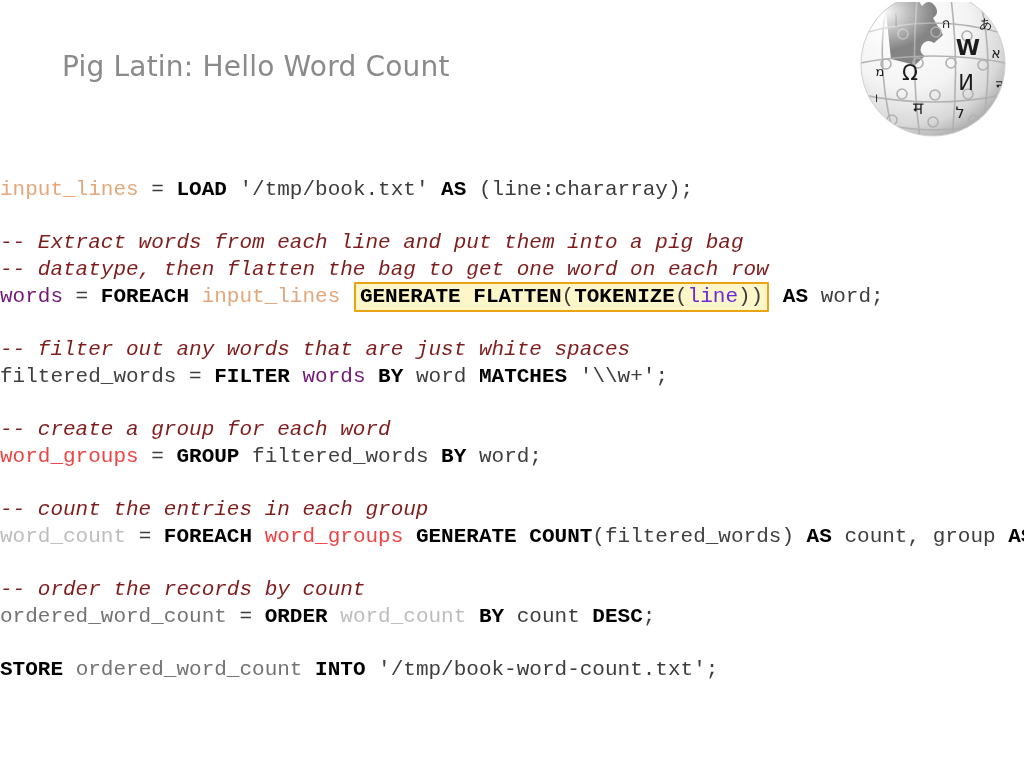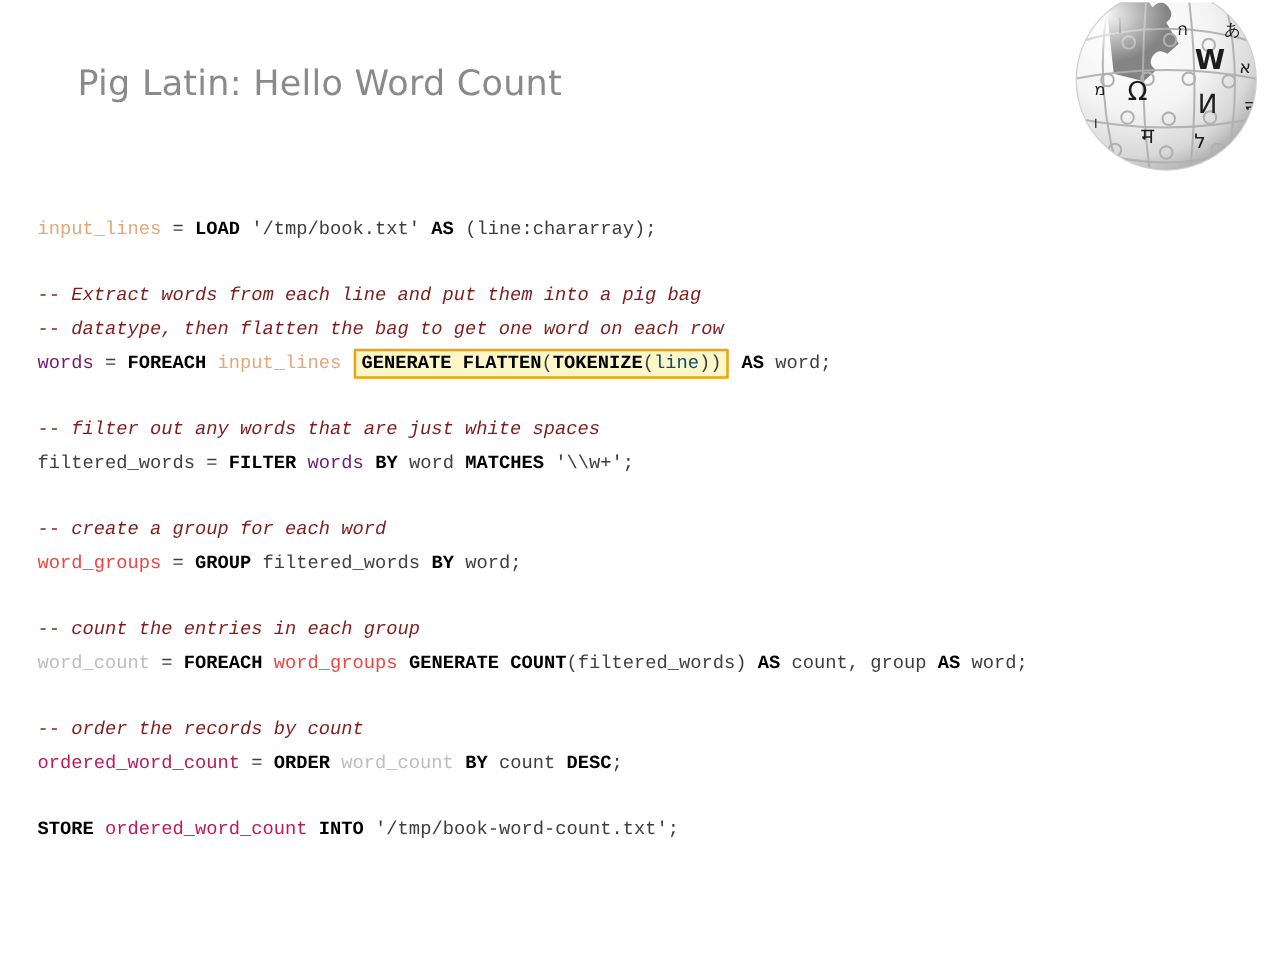--- a/index.html
+++ b/index.html
@@ -32,50 +32,50 @@
     font-size: 28px;
     font-weight: 400;
     color: #8a8a8a;
     letter-spacing: 0.2px;
     white-space: nowrap;
   }
 
   
   #code-block {
     position: absolute;
-    left: 30px;
+    left: 0;
     top: 156px;
     width: 990px;
     font-family: "Liberation Mono", "DejaVu Sans Mono", monospace;
-    font-size: 15px;
+    font-size: 21px;
     line-height: 26.7px;
     color: #3b3b3b;
     white-space: pre;
   }
   .code-line {
     height: 26.7px;
     white-space: pre;
   }
   .code-line.blank {
     height: 26.7px;
   }
 
   
   .tok-kw      { font-weight: bold; color: #000000; }
   .tok-plain   { color: #3d3d3d; }
   .tok-str     { color: #3d3d3d; }
   .tok-comment { font-style: italic; color: #7f1d1d; }
-  .tok-param   { color: #0c4a6e; }
+  .tok-param   { color: #6d28d9; }
 
   .id-input_lines        { color: #e3a77a; }
   .id-words              { color: #701a75; }
   .id-filtered_words     { color: #404040; }
   .id-word_groups        { color: #ef4444; }
   .id-word_count         { color: #bdbdbd; text-align: right; }
-  .id-ordered_word_count { color: #be185d; }
+  .id-ordered_word_count { color: #737373; }
 
   
   .hl-box {
     background: #fcf6c8;
     border: 2px solid #e8a415;
     padding: 1px 4px 2px 4px;
     margin: 0 1px;
     border-radius: 1px;
   }
 

